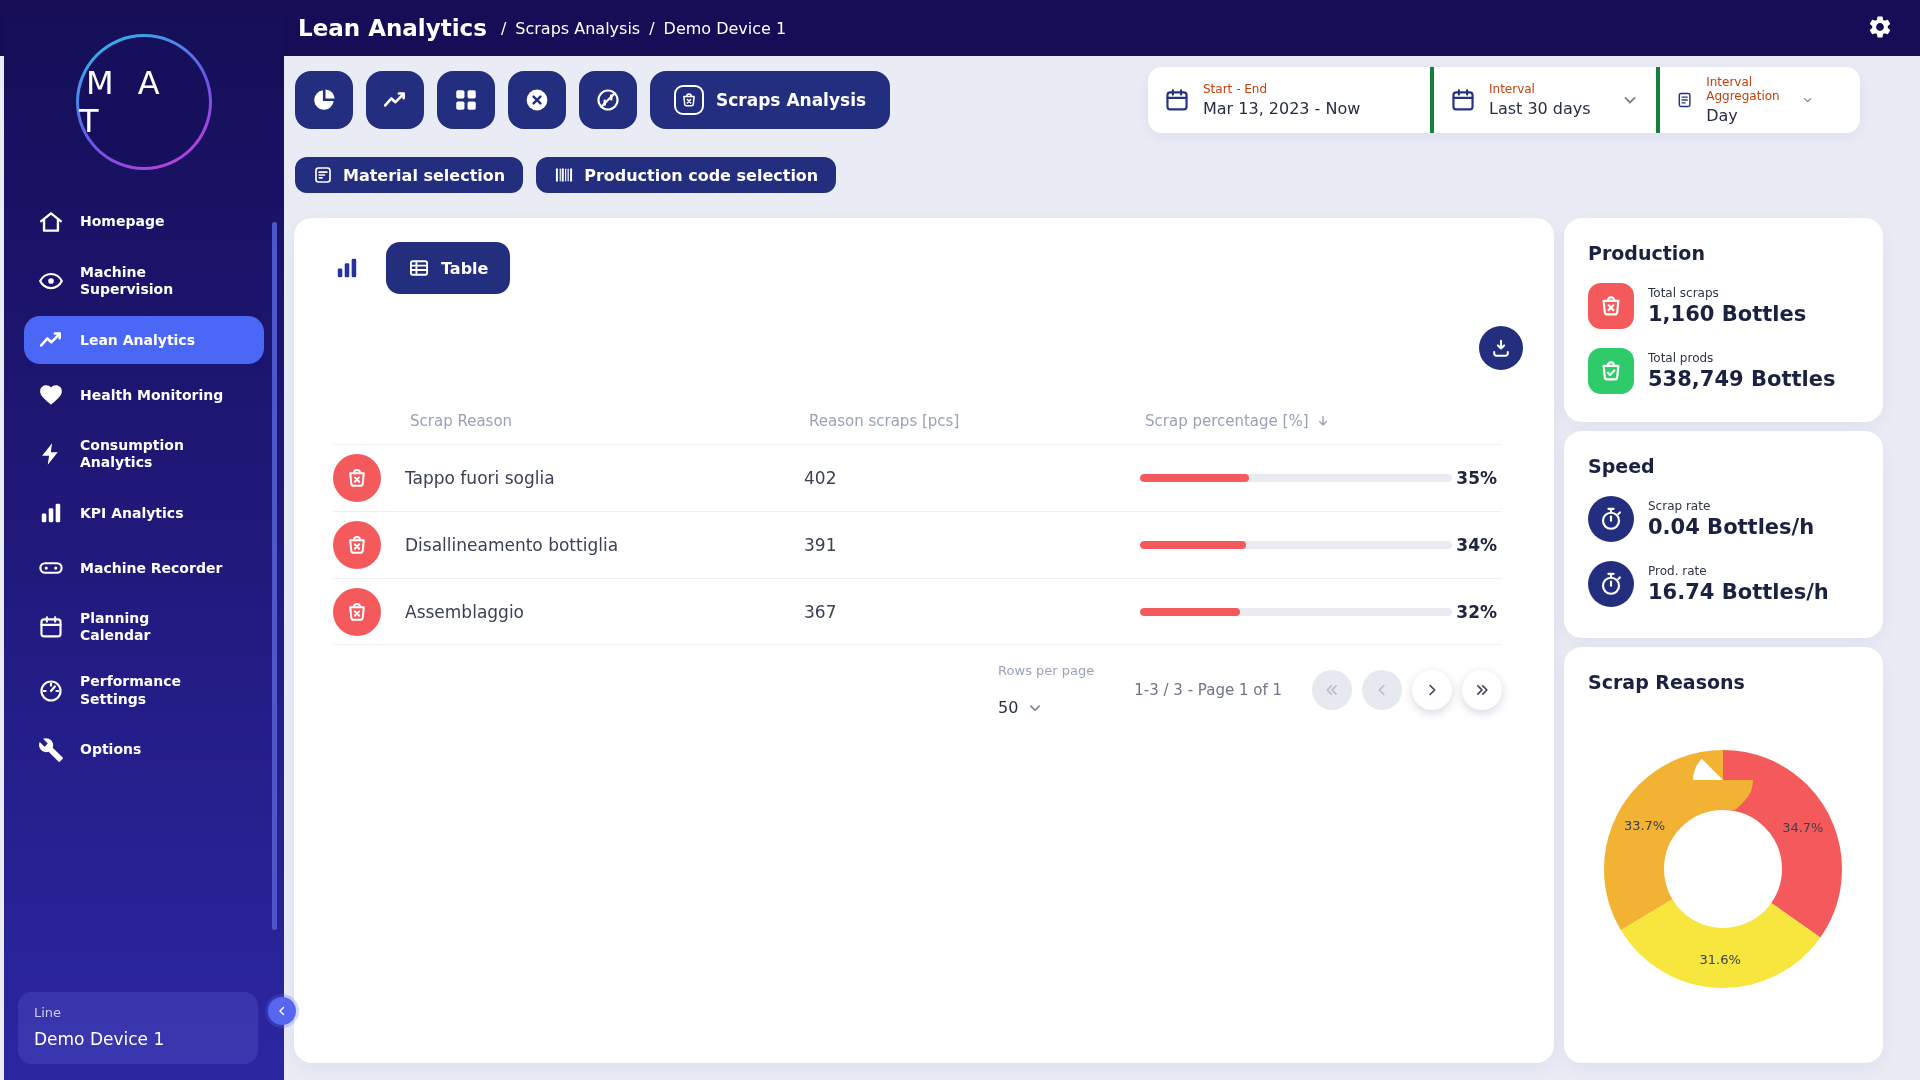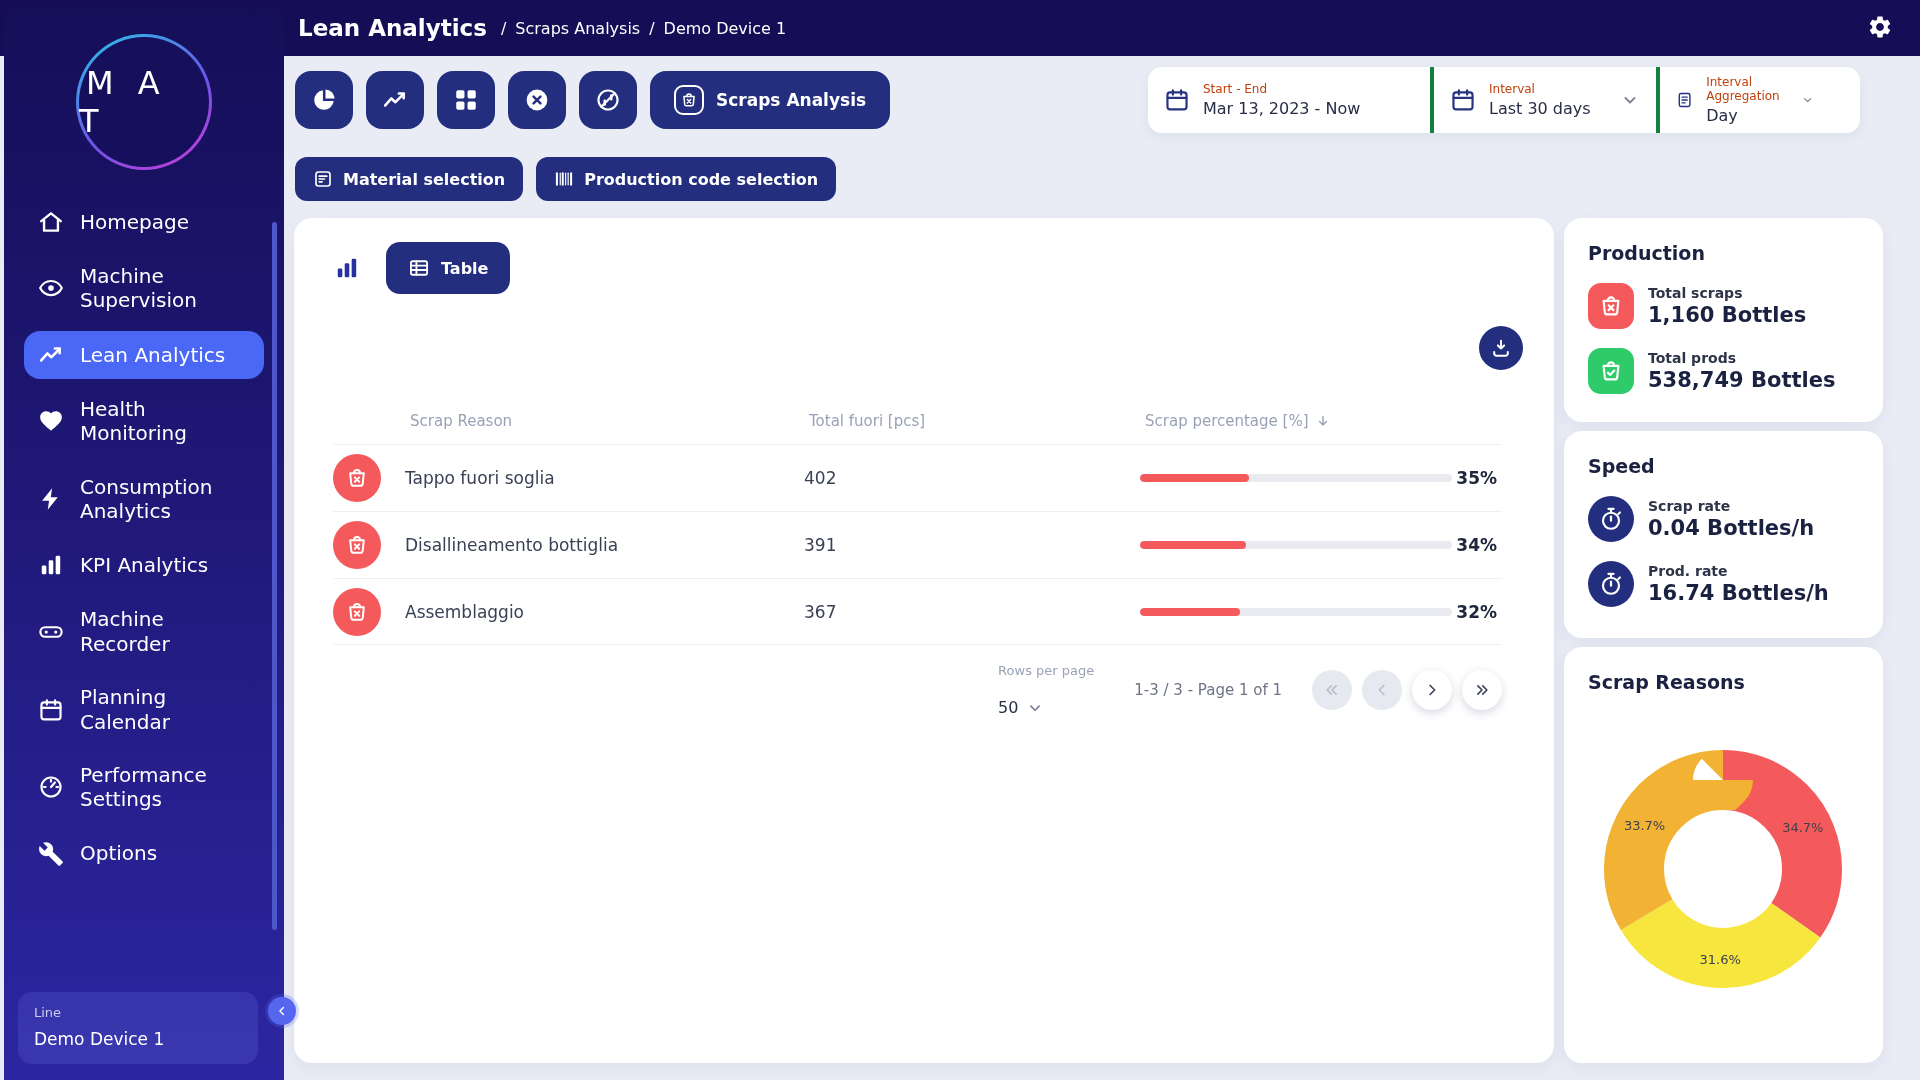--- a/index.html
+++ b/index.html
@@ -26,21 +26,21 @@
   
   .sidebar{position:absolute;left:4px;top:0;width:280px;height:1080px;z-index:5;
     background:linear-gradient(180deg,#150e57 0%,#1f1877 45%,#2c26a2 100%)}
   .logo{width:136px;height:136px;border-radius:50%;margin:34px auto 0;display:flex;align-items:center;justify-content:center;
     color:#fff;font-size:32px;letter-spacing:7px;text-indent:7px;border:3px solid transparent;
     background:linear-gradient(#160f5c,#160f5c) padding-box,linear-gradient(150deg,#27c8e8 0%,#6a55e8 55%,#cf3bd6 100%) border-box}
   .nav{margin-top:28px;padding:0 20px}
   .nav-item{display:flex;align-items:center;gap:16px;padding:11px 14px;border-radius:16px;color:#fff;margin-bottom:7px;cursor:pointer}
   .nav-item.active{background:#4a67f5}
   .nav-item .ic{flex:none}
-  .nav-label{font-size:20px;font-weight:400;line-height:1.22;white-space:pre-line}
+  .nav-label{font-size:14px;font-weight:700;line-height:1.22;white-space:pre-line}
   .side-scroll{position:absolute;right:7px;top:222px;width:5px;height:708px;border-radius:3px;background:#4d57c9}
   .device-card{position:absolute;left:14px;bottom:16px;width:240px;border-radius:14px;background:rgba(130,140,255,.16);padding:13px 16px 15px;cursor:pointer}
   .device-line{font-size:13px;color:#c9cdf2}
   .device-name{font-size:17px;color:#fff;margin-top:9px}
   .collapse-btn{position:absolute;left:264px;top:997px;width:28px;height:28px;border-radius:50%;background:#5766ee;border:none;color:#fff;
     display:flex;align-items:center;justify-content:center;z-index:6;box-shadow:0 0 0 3px rgba(87,102,238,.25)}
 
   
   .view-row{position:absolute;left:295px;top:71px;display:flex;gap:13px;align-items:center}
   .sq-btn{width:58px;height:58px;border:none;border-radius:16px;background:#232e7e;color:#fff;display:flex;align-items:center;justify-content:center}
@@ -52,21 +52,21 @@
     display:flex;align-items:center;box-shadow:0 4px 14px rgba(25,35,90,.06)}
   .ctrl{height:100%;display:flex;align-items:center;gap:13px;padding:0 16px;cursor:pointer}
   .ctrl + .ctrl{border-left:4px solid #15803d}
   .ctrl-date{width:282px}.ctrl-interval{width:226px}.ctrl-agg{width:174px}
   .ctrl .navy{color:#27337e}
   .ctrl-label{font-size:12px;color:#c2410c}
   .ctrl-value{font-size:16px;color:#272d45;margin-top:3px;white-space:nowrap}
   .ctrl .chev{margin-left:auto;color:#7a8094}
 
   .filter-row{position:absolute;left:295px;top:157px;display:flex;gap:13px}
-  .filter-btn{height:44px;border:none;border-radius:12px;background:#232e7e;color:#fff;display:flex;align-items:center;gap:10px;
+  .filter-btn{height:36px;border:none;border-radius:12px;background:#232e7e;color:#fff;display:flex;align-items:center;gap:10px;
     padding:0 18px;font-size:16px;font-weight:700}
 
   
   .main-card{position:absolute;left:294px;top:218px;width:1260px;height:845px;background:#fff;border-radius:18px;
     box-shadow:0 6px 18px rgba(25,35,90,.05)}
   .chart-toggle{position:absolute;left:40px;top:37px;width:26px;height:26px;border:none;background:none;color:#2732a0;padding:0}
   .table-btn{position:absolute;left:92px;top:24px;height:52px;border:none;border-radius:14px;background:#232e7e;color:#fff;
     display:flex;align-items:center;gap:11px;padding:0 22px;font-size:16px;font-weight:700}
   .download-btn{position:absolute;left:1185px;top:108px;width:44px;height:44px;border-radius:50%;background:#232e7e;color:#fff;border:none;
     display:flex;align-items:center;justify-content:center}
@@ -98,21 +98,21 @@
   
   .panel{position:absolute;left:1564px;width:319px;background:#fff;border-radius:18px;box-shadow:0 6px 18px rgba(25,35,90,.05);padding:24px}
   .panel-production{top:218px;height:204px}
   .panel-speed{top:431px;height:207px}
   .panel-scrap{top:647px;height:416px}
   .panel-title{font-size:19px;font-weight:700;color:#1b2140}
   .stat{display:flex;align-items:center;gap:14px;margin-top:19px}
   .stat-ic{width:46px;height:46px;border-radius:13px;display:flex;align-items:center;justify-content:center;color:#fff;flex:none}
   .stat-ic.round{border-radius:50%}
   .bg-red{background:#f4595b}.bg-green{background:#2fcb6a}.bg-navy{background:#232e7e}
-  .stat-label{font-size:14px;font-weight:700;color:#2e3448}
+  .stat-label{font-size:12px;font-weight:400;color:#2e3448}
   .stat-value{font-size:21px;font-weight:700;color:#1b2140;margin-top:2px}
 
   .donut{position:absolute;left:29px;top:92px;width:260px;height:260px}
   .donut svg{position:absolute;inset:0}
   .donut-label{position:absolute;transform:translate(-50%,-50%);font-size:13px;color:#3d414b}
 </style>
 </head>
 <body>
 
 <header class="topbar">
@@ -405,21 +405,21 @@
         <svg viewBox="0 0 24 24" fill="none" stroke="currentColor" stroke-linecap="round" stroke-linejoin="round" stroke-width="2.2">
           <path d="M12 4v8.6M12 12.6 8.6 9.2M12 12.6l3.4-3.4"></path>
           <path d="M4.6 16.4V18a2.4 2.4 0 0 0 2.4 2.4h10a2.4 2.4 0 0 0 2.4-2.4v-1.6"></path>
         </svg>
       </span>
   </button>
 
   <div class="thead tgrid">
     <div></div>
     <div class="th">Scrap Reason</div>
-    <div class="th">Total fuori [pcs]</div>
+    <div class="th">Reason scraps [pcs]</div>
     <div class="th th-sort">
       <span>Scrap percentage [%]</span>
       <span class="ic ic16">
           <svg viewBox="0 0 24 24" fill="none" stroke="currentColor" stroke-linecap="round" stroke-linejoin="round" stroke-width="2">
             <path d="M12 5v13M6.8 12.8 12 18l5.2-5.2"></path>
           </svg>
         </span>
     </div>
     <div></div>
   </div>

